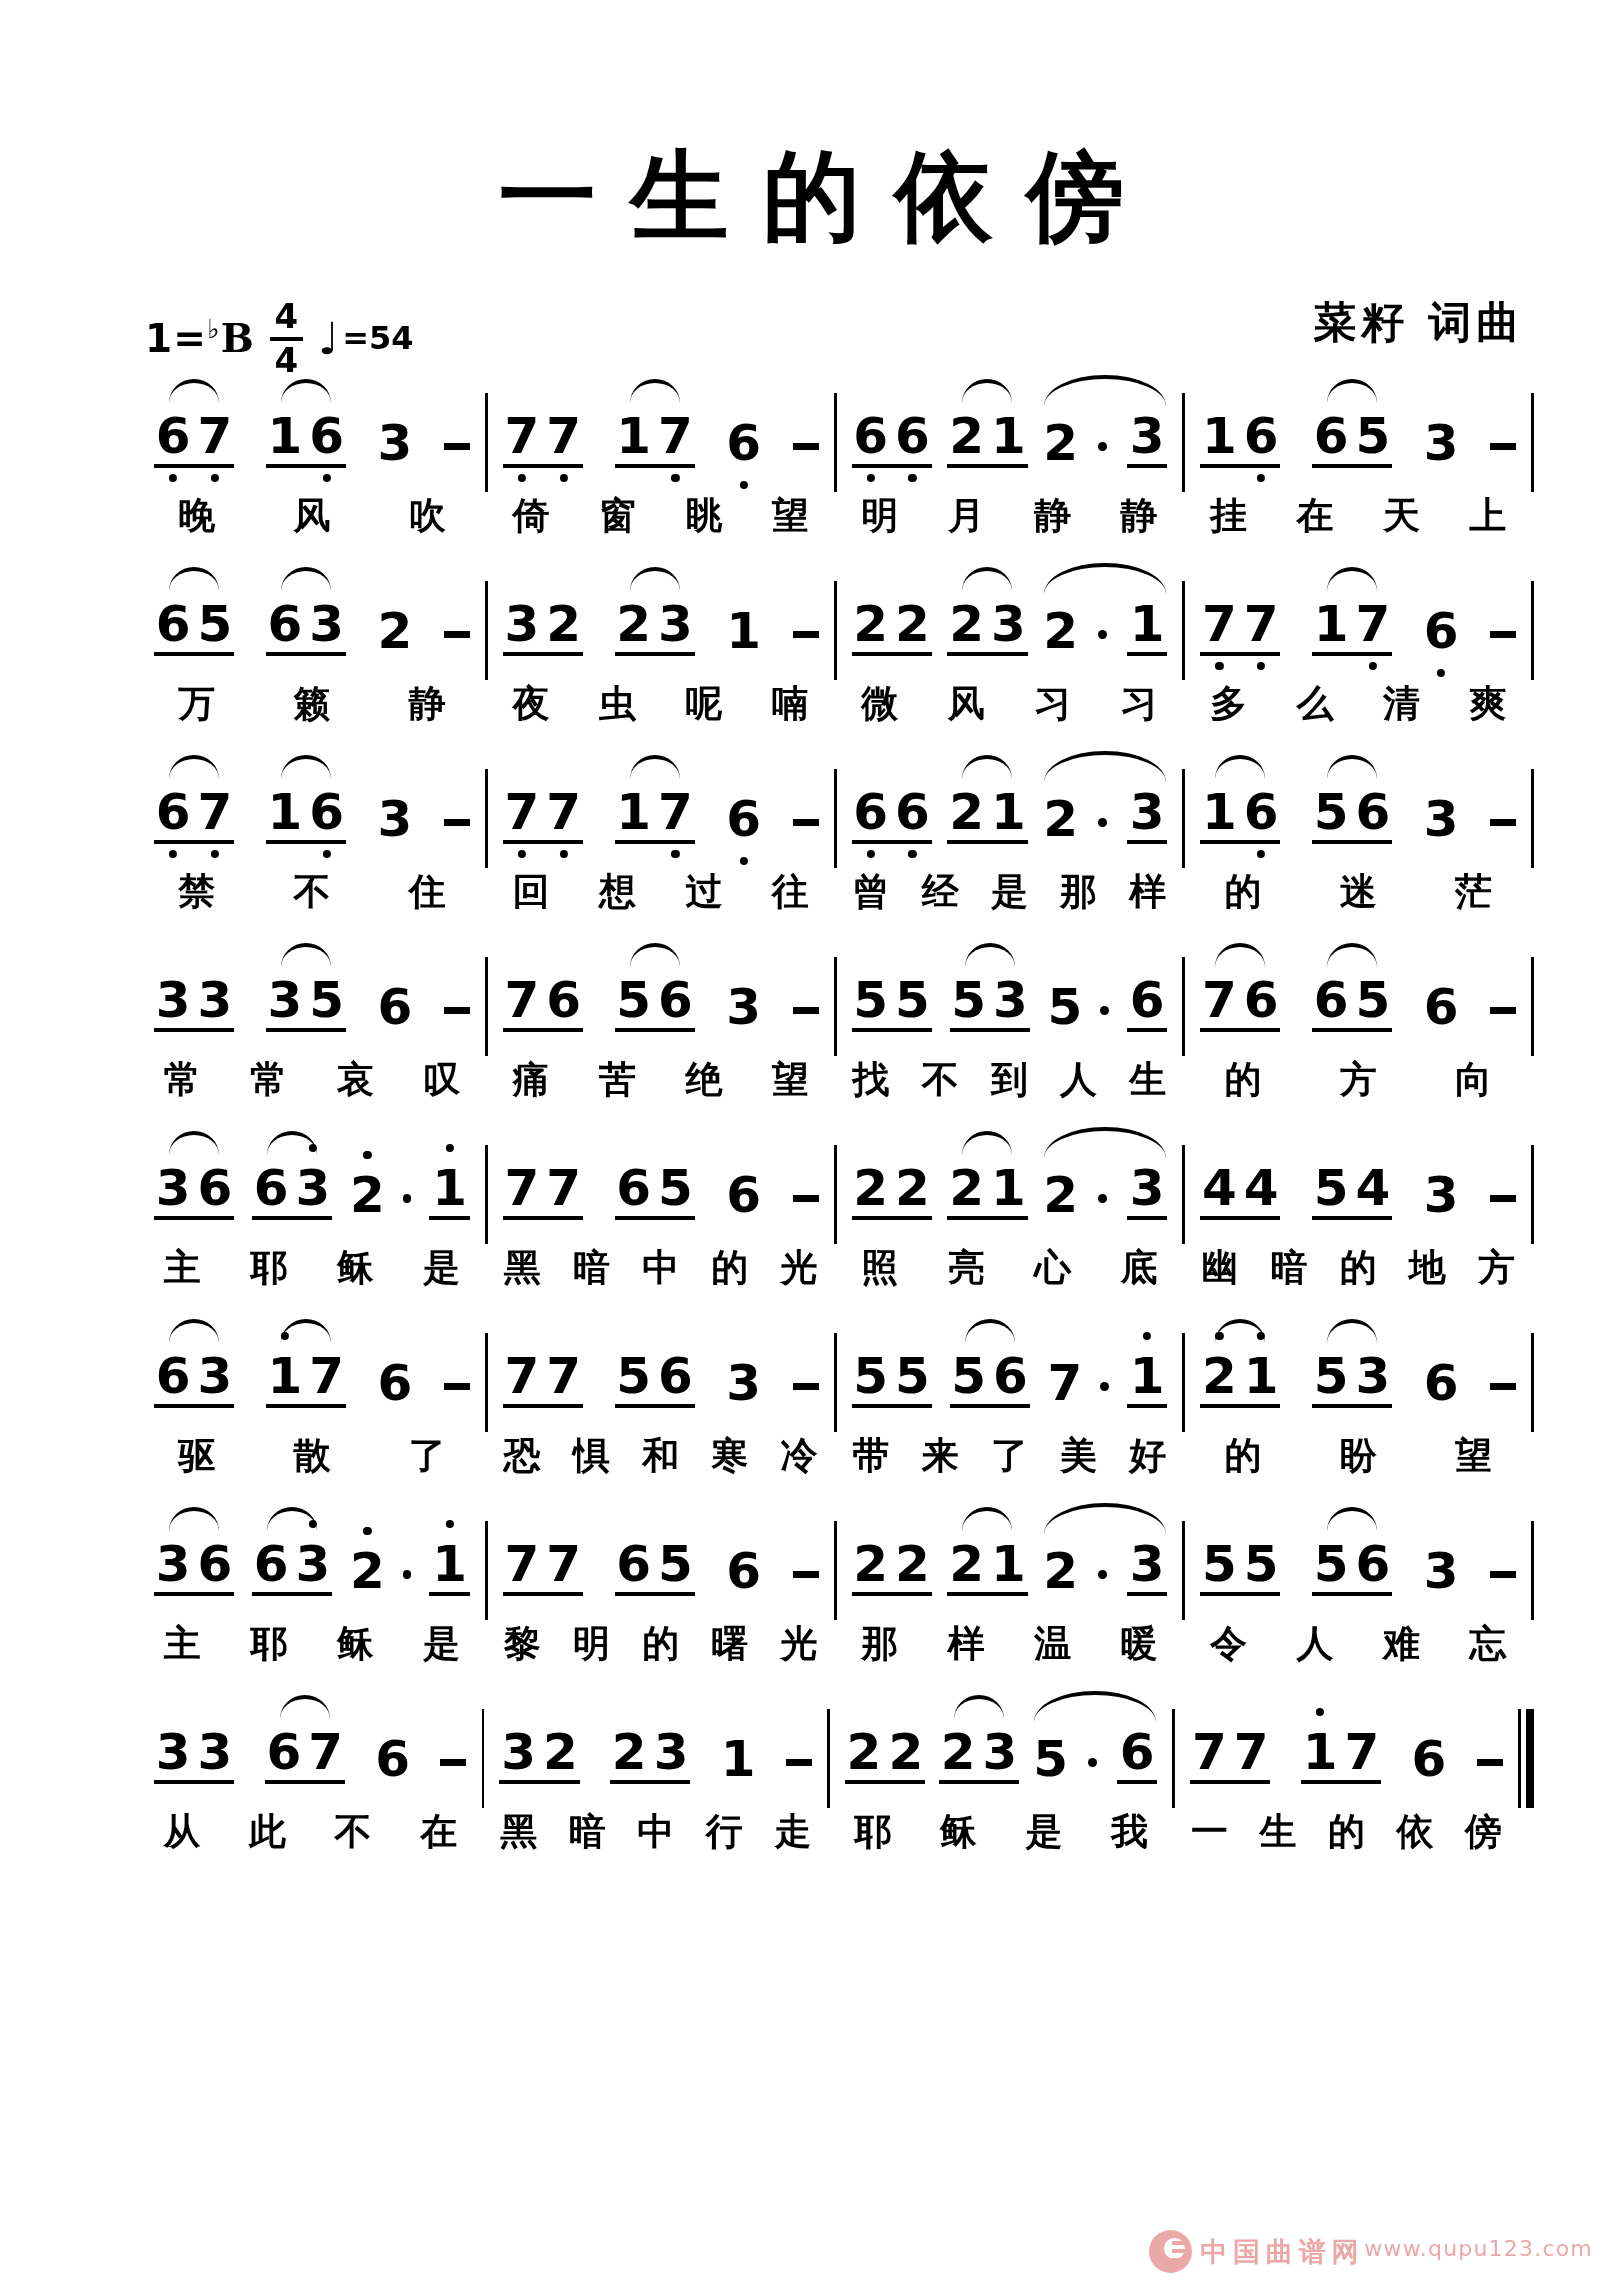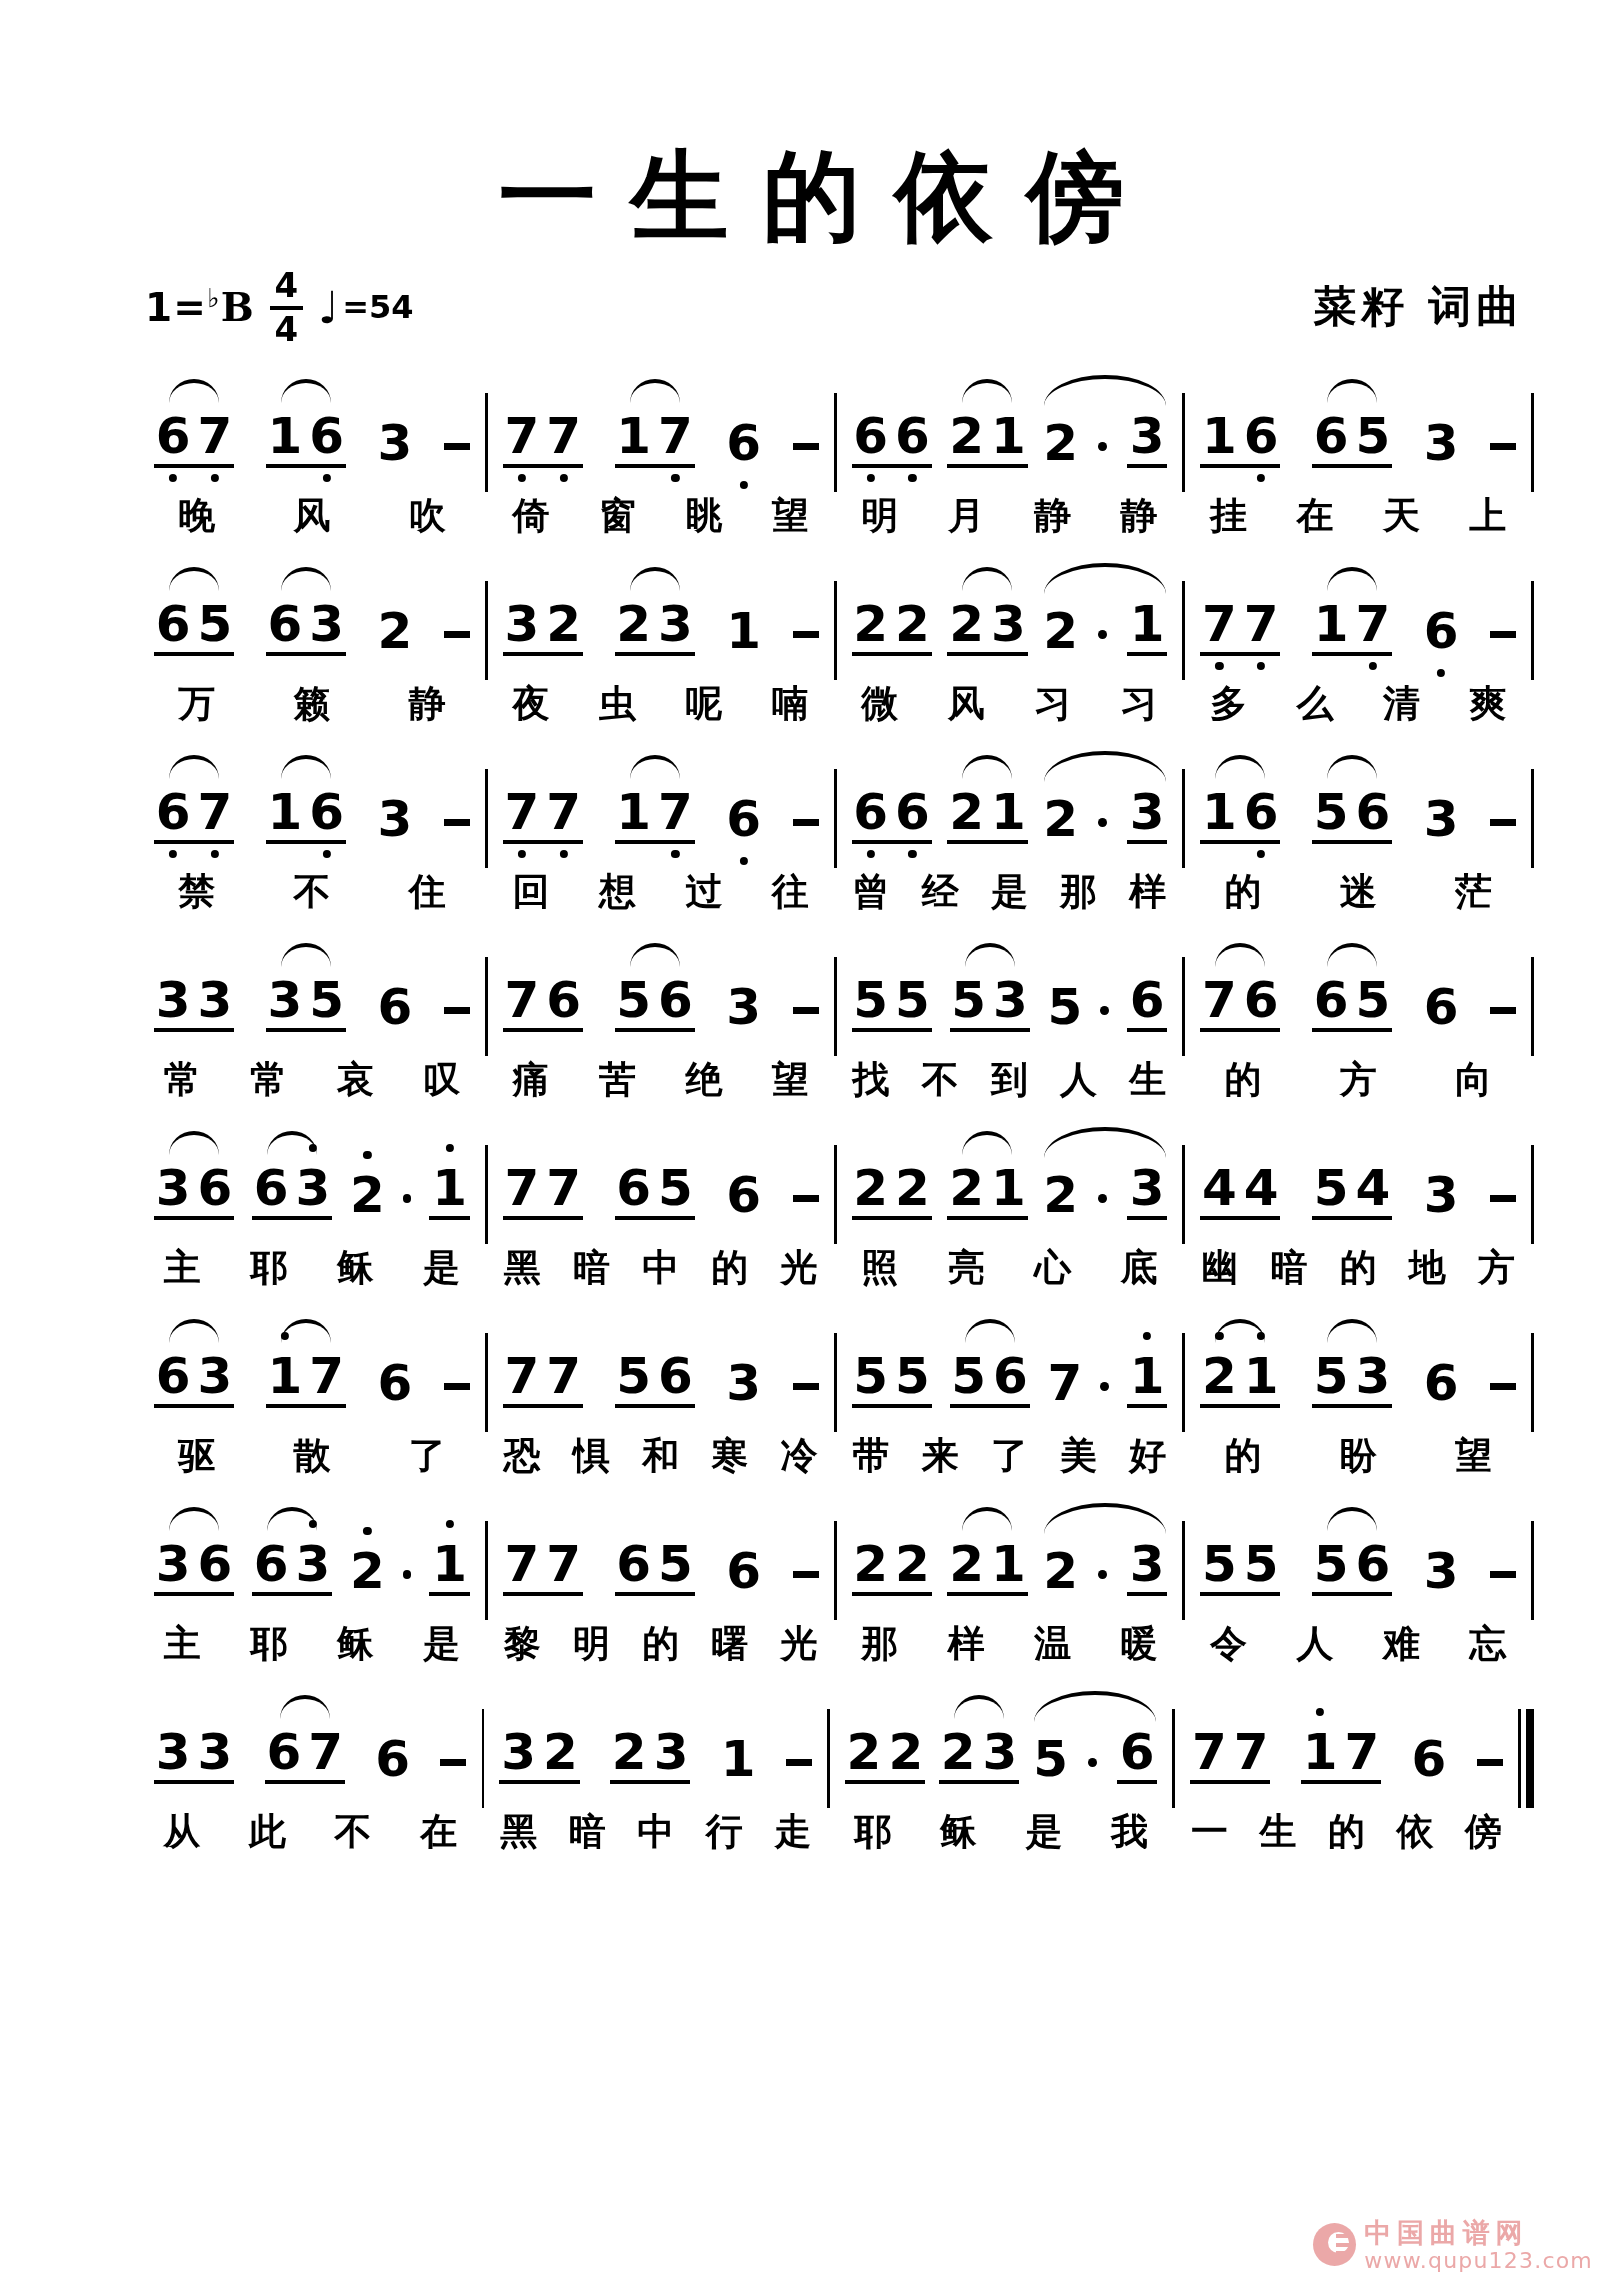--- a/index.html
+++ b/index.html
@@ -6,21 +6,21 @@
   body{width:1623px;height:2295px;position:relative;color:#000;
        font-family:"DejaVu Sans","Liberation Sans",sans-serif;overflow:hidden;}
 
   
   .title{position:absolute;top:71px;left:0;width:100%;text-align:center;
          font-family:"DejaVu Serif","Liberation Serif",serif;
          font-size:98px;font-weight:bold;letter-spacing:34px;padding-left:34px;
          box-sizing:border-box;line-height:1.2;}
   .hdr{position:absolute;top:268px;left:145px;right:99px;display:flex;
        justify-content:space-between;align-items:center;}
-  .keywrap{display:flex;align-items:center;gap:15px;font-weight:bold;}
+  .keywrap{display:flex;align-items:center;gap:15px;font-weight:bold;margin-top:31px;}
   .keysig{font-size:39px;font-weight:bold;letter-spacing:1.2px;}
   .flat{font-size:26px;position:relative;top:-14px;font-family:"DejaVu Serif",serif;}
   .keyletter{font-size:39px;font-family:"DejaVu Serif","Liberation Serif",serif;}
   .ts{display:inline-flex;flex-direction:column;align-items:center;line-height:1;
       font-size:34px;font-weight:bold;}
   .ts .tstop{border-bottom:4.1px solid #000;padding:0 4.7px 3.5px;}
   .ts .tsbot{padding-top:2.9px;}
   .tempo{display:flex;align-items:center;font-size:32px;font-weight:bold;}
   .qnote{font-size:44px;line-height:0.8;margin-right:3.5px;}
   .credit{font-size:43px;font-weight:bold;letter-spacing:4.7px;}
@@ -55,21 +55,21 @@
   .barfinal .thick{width:7.6px;height:99px;background:#000;}
 
   
   .wm{position:absolute;right:30px;bottom:22px;display:flex;align-items:center;
       gap:8.2px;color:#eba8a8;}
   .wmlogo{width:43px;height:43px;position:relative;flex:0 0 auto;}
   .wmlogo .c{position:absolute;left:0;top:0;width:43px;height:43px;background:#eba8a8;border-radius:50%;}
   .wmlogo .cut{position:absolute;left:15px;top:8.2px;width:21px;height:21px;background:#fff;border-radius:50%;}
   .wmlogo .b1,.wmlogo .b2,.wmlogo .b3{position:absolute;left:23.4px;width:15px;height:4.1px;background:#eba8a8;}
   .wmlogo .b1{top:10.5px}.wmlogo .b2{top:19.3px}.wmlogo .b3{top:28px}
-  .wmtext{display:flex;flex-direction:column;align-items:flex-start;line-height:1.15;}
+  .wmtext{display:flex;align-items:flex-start;line-height:1.15;}
   .wmsite{font-size:27px;font-weight:bold;letter-spacing:5.8px;}
   .wmurl{font-size:22px;letter-spacing:1.2px;}
 </style>
 </head>
 <body>
 
 <h1 class="title">一生的依傍</h1>
 
 <div class="hdr">
   <div class="keywrap">

